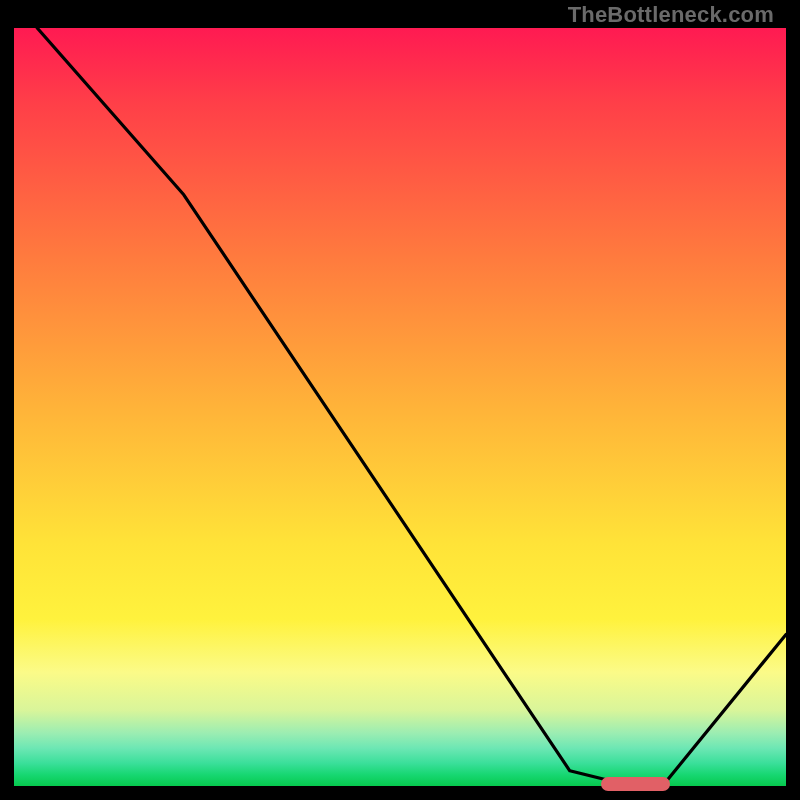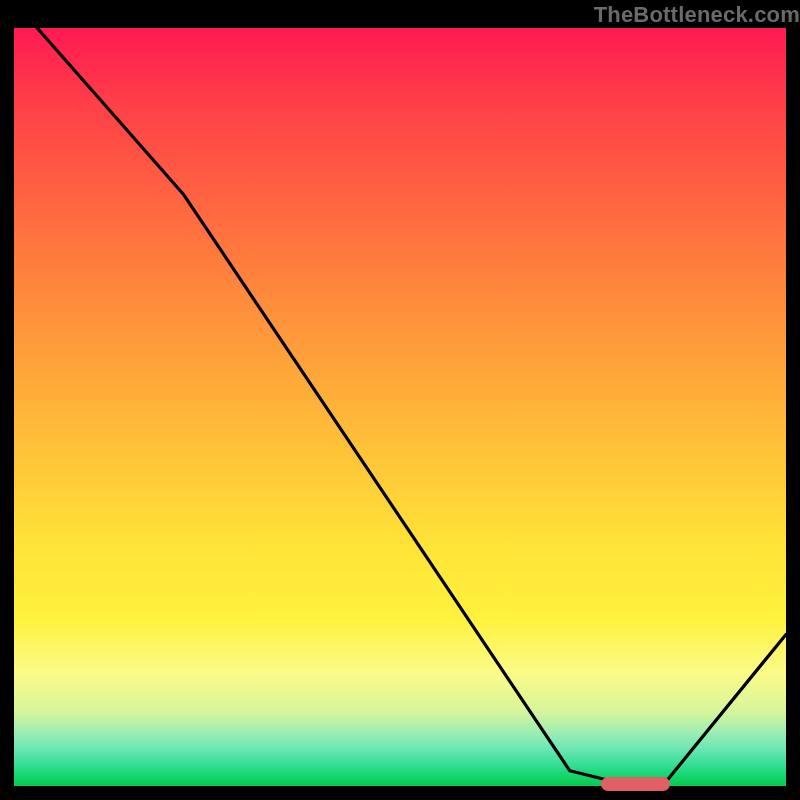--- a/index.html
+++ b/index.html
@@ -13,21 +13,21 @@
   }
   .outer {
     position: relative;
     width: 800px;
     height: 800px;
     background: #000;
   }
   .watermark {
     position: absolute;
     top: 2px;
-    right: 0;
+    right: 26px;
     color: #6a6a6a;
     font-size: 22px;
     font-weight: 600;
     letter-spacing: 0.2px;
     z-index: 5;
   }
   .plot {
     position: absolute;
     left: 14px;
     top: 28px;

